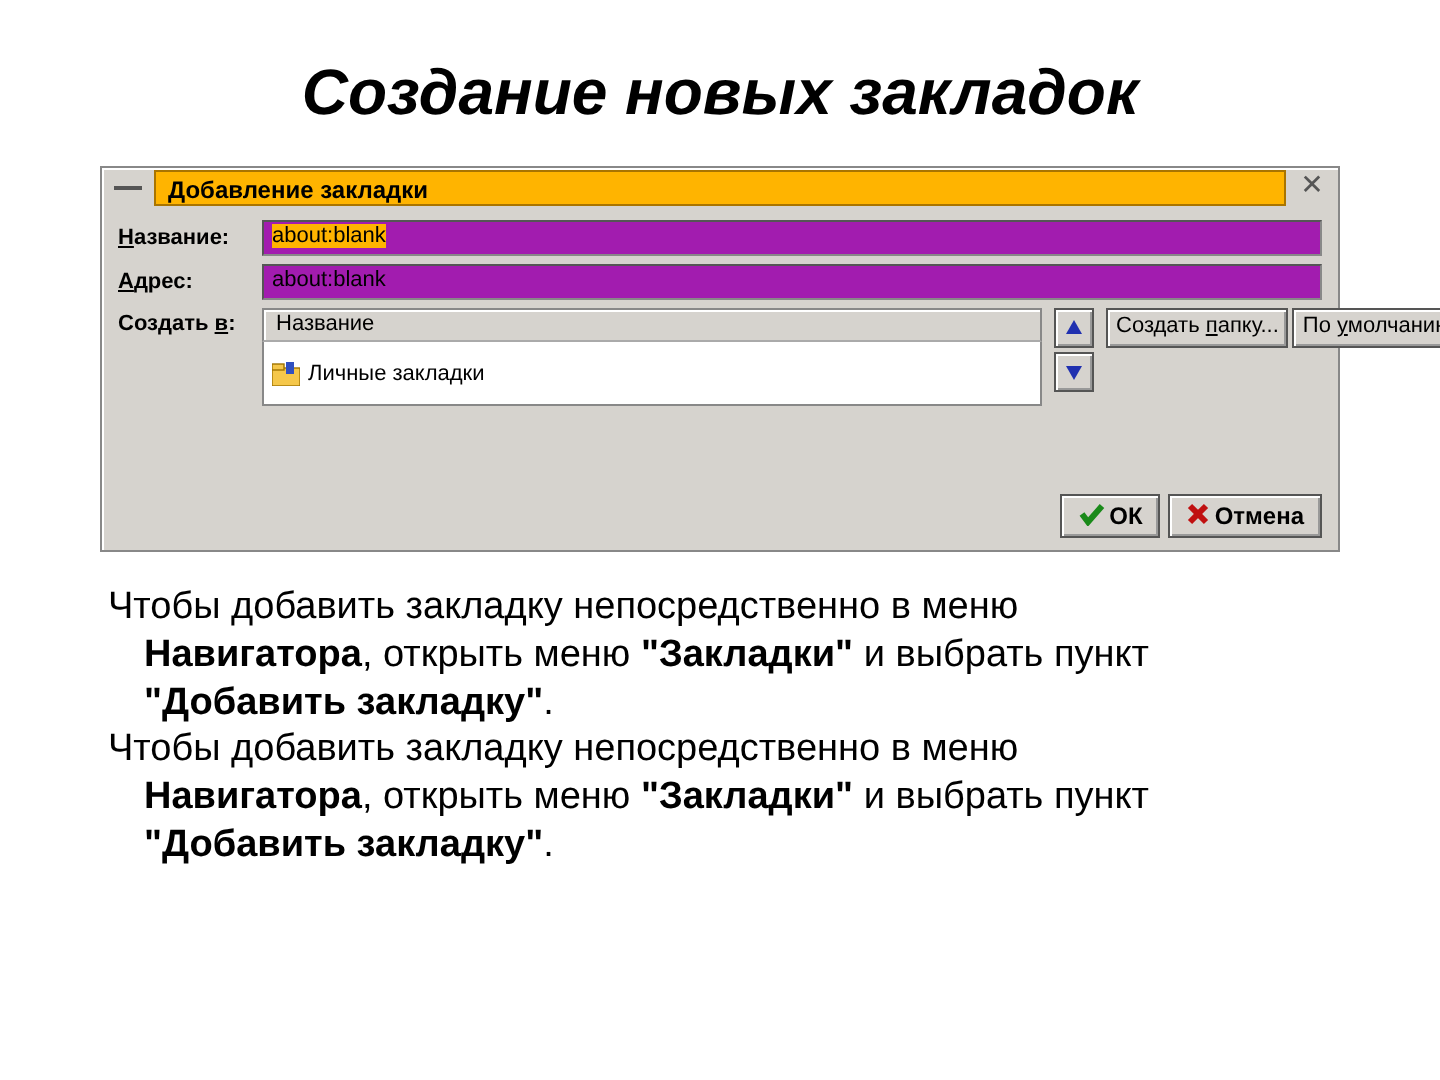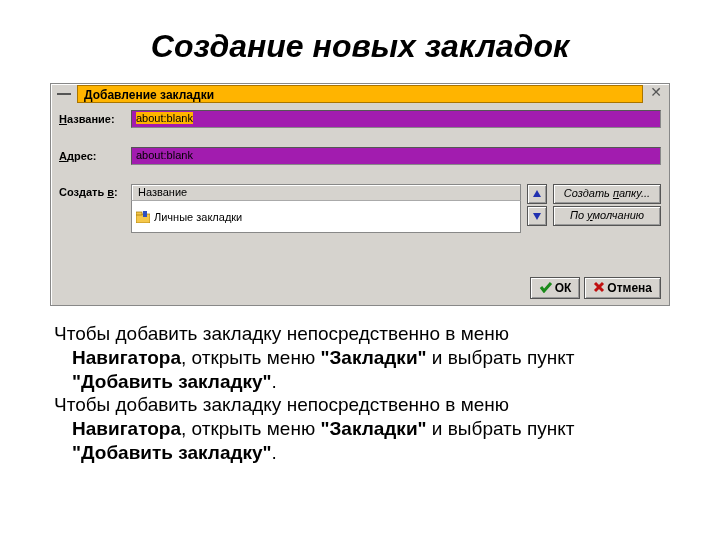--- a/index.html
+++ b/index.html
@@ -64,21 +64,21 @@
     font-size: 14px;
     color: #555;
     font-family: Arial, sans-serif;
   }
   .dlg-body {
     padding: 6px 8px 4px 8px;
   }
   .row {
     display: flex;
     align-items: center;
-    margin-bottom: 19px;
+    margin-bottom: 4px;
   }
   .lbl {
     width: 72px;
     font-size: 11px;
     font-weight: bold;
   }
   .lbl u { text-decoration: underline; }
   .textfield {
     flex: 1;
     background: #a21caf;
@@ -127,23 +127,22 @@
     display: inline-flex;
     width: 14px;
     height: 12px;
     margin-right: 4px;
     margin-top: 1px;
   }
   .btncol {
     width: 108px;
     margin-left: 6px;
     display: flex;
-    flex-direction: column;
+    flex-direction: row;
     gap: 2px;
-    font-style: italic;
   }
   .winbtn {
     background: #d6d3ce;
     border: 1px solid #555;
     box-shadow: 1px 1px 0 #fff inset, -1px -1px 0 #999 inset;
     height: 20px;
     font-size: 11px;
     text-align: center;
     line-height: 17px;
     padding: 0 4px;

